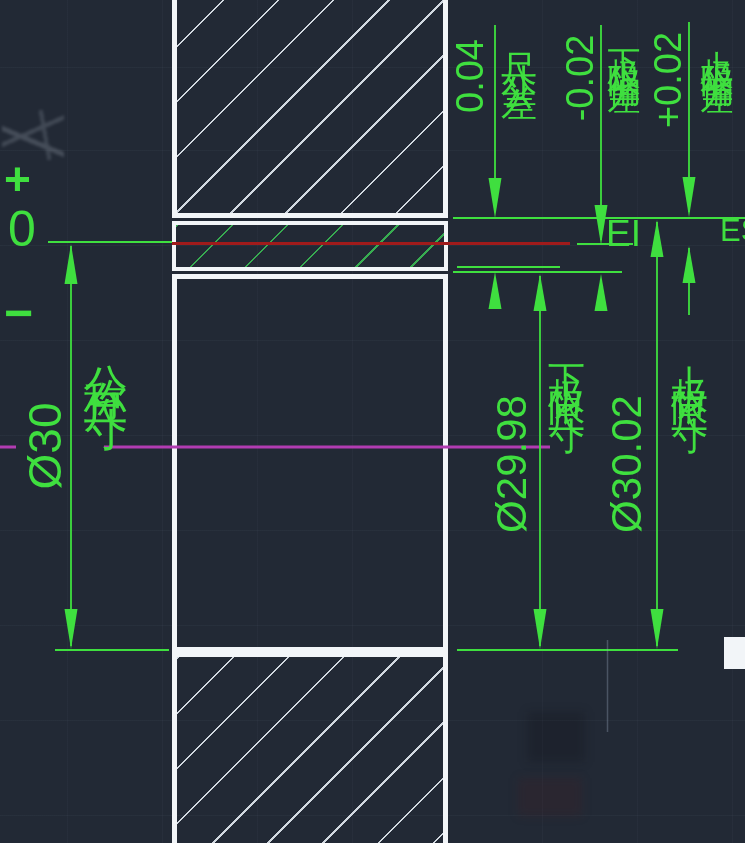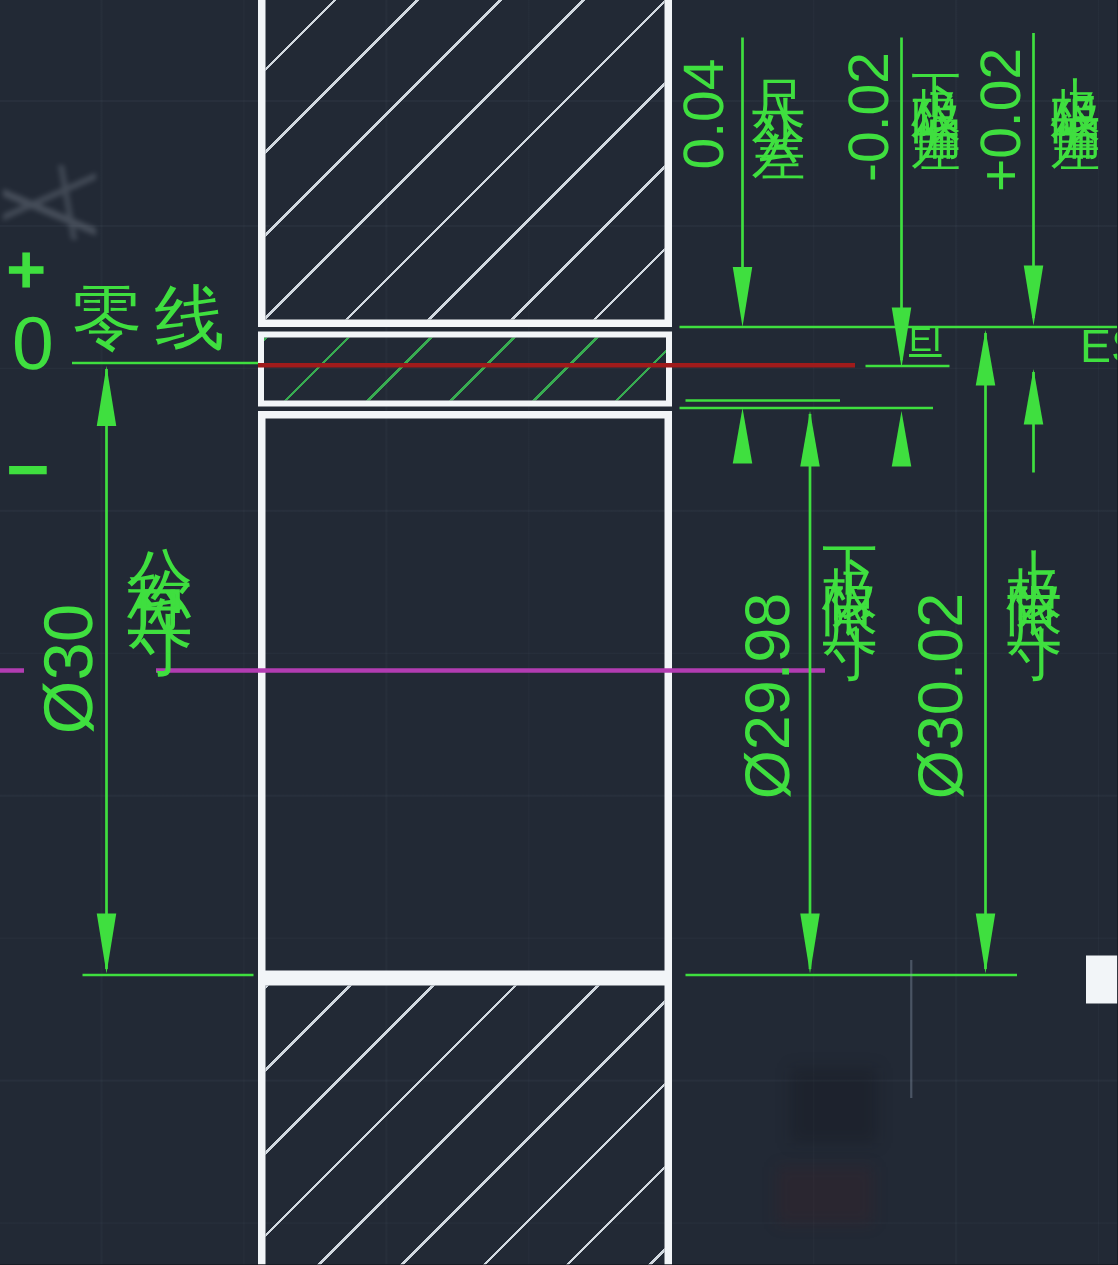--- a/index.html
+++ b/index.html
@@ -125,31 +125,30 @@
       <line class="sg" x1="657" y1="222" x2="657" y2="646"></line>
       <path class="fg" d="M657,220 l-6.5,37 h13 z"></path>
       <path class="fg" d="M657,649 l-6.5,-40 h13 z"></path>
     </g>
   </svg>
 
   <div class="t sign" style="left:4px;top:156px;font-size:46px;">+</div>
   <div class="t" style="left:8px;top:204px;font-size:50px;">0</div>
   <div class="t sign" style="left:4px;top:288px;font-size:50px;">−</div>
 
-  <div class="t" style="left:48px;top:188px;font-size:47px;letter-spacing:8px;">零线</div>
 
   <div class="t rot" style="left:45px;top:446px;font-size:46px;">Ø30</div>
   <div class="t vcol" style="left:84px;top:330px;font-size:44px;letter-spacing:14px;">公称尺寸</div>
 
   <div class="t rot" style="left:470px;top:76px;font-size:38px;">0.04</div>
   <div class="t vcol" style="left:501px;top:24px;font-size:36px;letter-spacing:11px;">尺寸公差</div>
 
   <div class="t rot" style="left:580px;top:78px;font-size:38px;">-0.02</div>
   <div class="t vcol" style="left:608px;top:24px;font-size:33px;letter-spacing:8px;">下极限偏差</div>
-  <div class="t" style="left:606px;top:215px;font-size:23px;text-decoration:underline;">EI</div>
+  <div class="t" style="left:606px;top:215px;font-size:37px;">EI</div>
 
   <div class="t rot" style="left:668px;top:80px;font-size:38px;">+0.02</div>
   <div class="t vcol" style="left:701px;top:24px;font-size:33px;letter-spacing:8px;">上极限偏差</div>
   <div class="t" style="left:720px;top:215px;font-size:31px;">ES</div>
 
   <div class="t rot" style="left:512px;top:464px;font-size:42px;">Ø29.98</div>
   <div class="t vcol" style="left:548px;top:336px;font-size:37px;letter-spacing:13px;">下极限尺寸</div>
 
   <div class="t rot" style="left:627px;top:464px;font-size:42px;">Ø30.02</div>
   <div class="t vcol" style="left:671px;top:336px;font-size:37px;letter-spacing:13px;">上极限尺寸</div>

